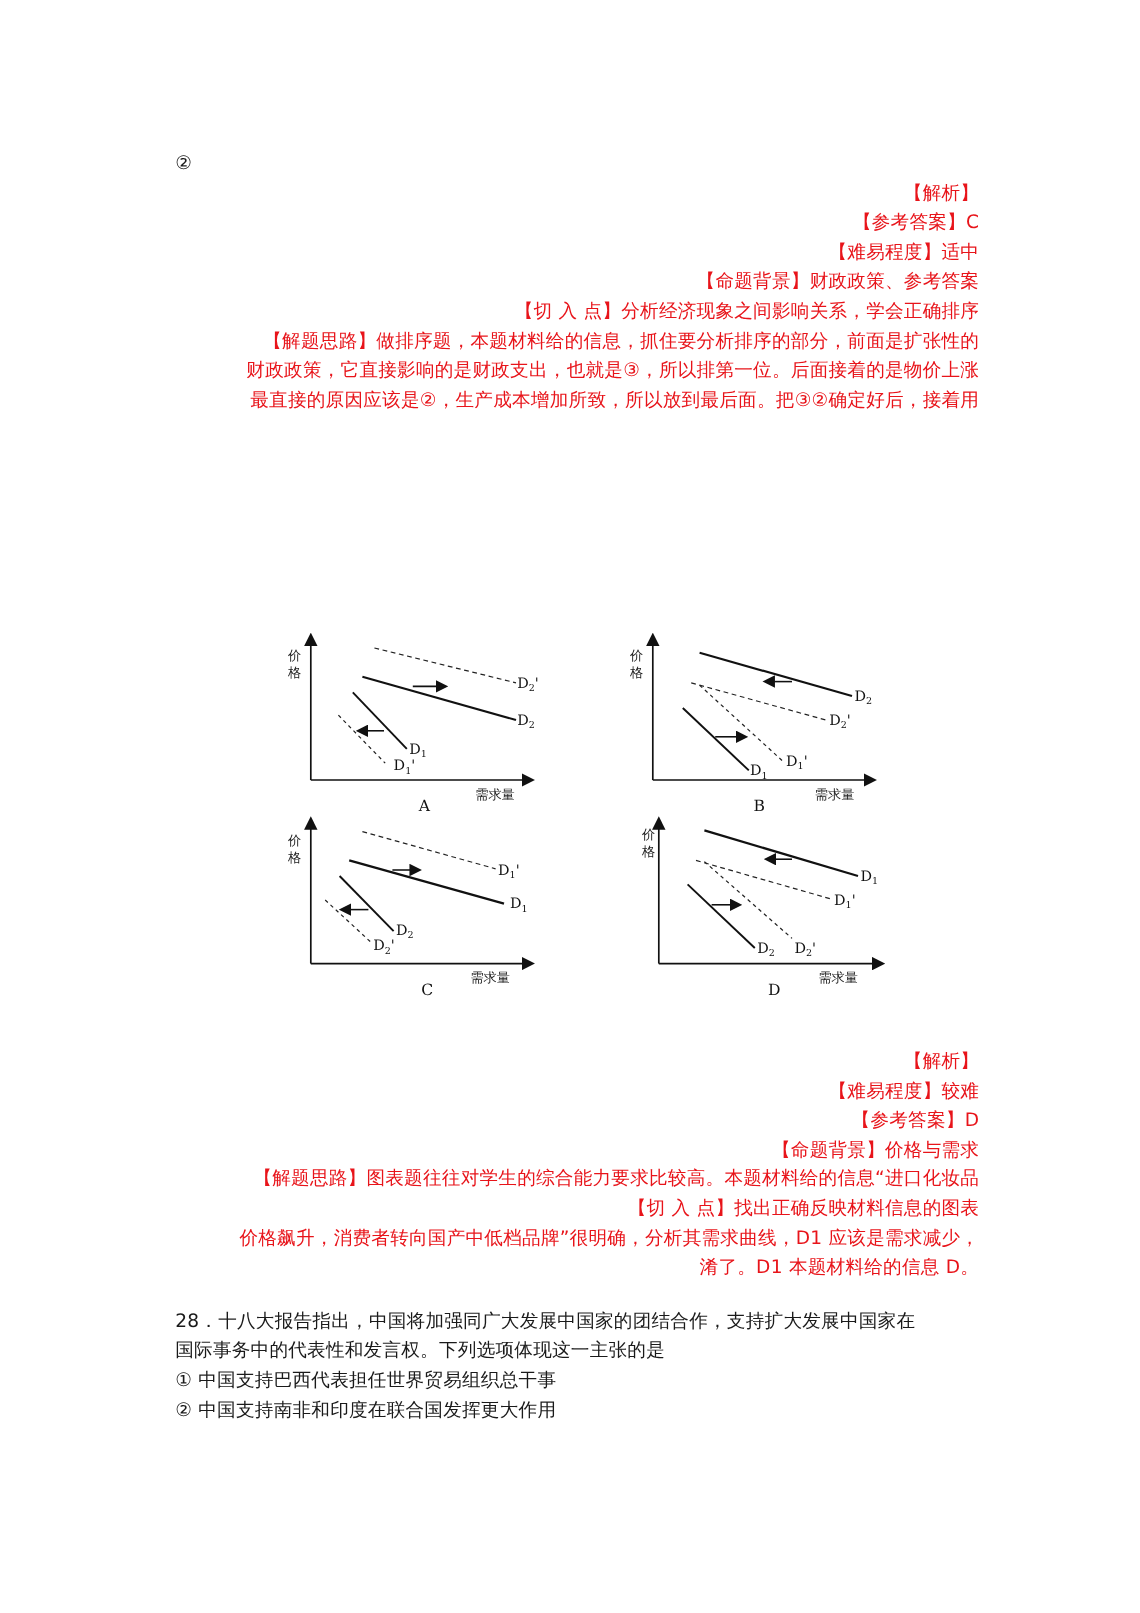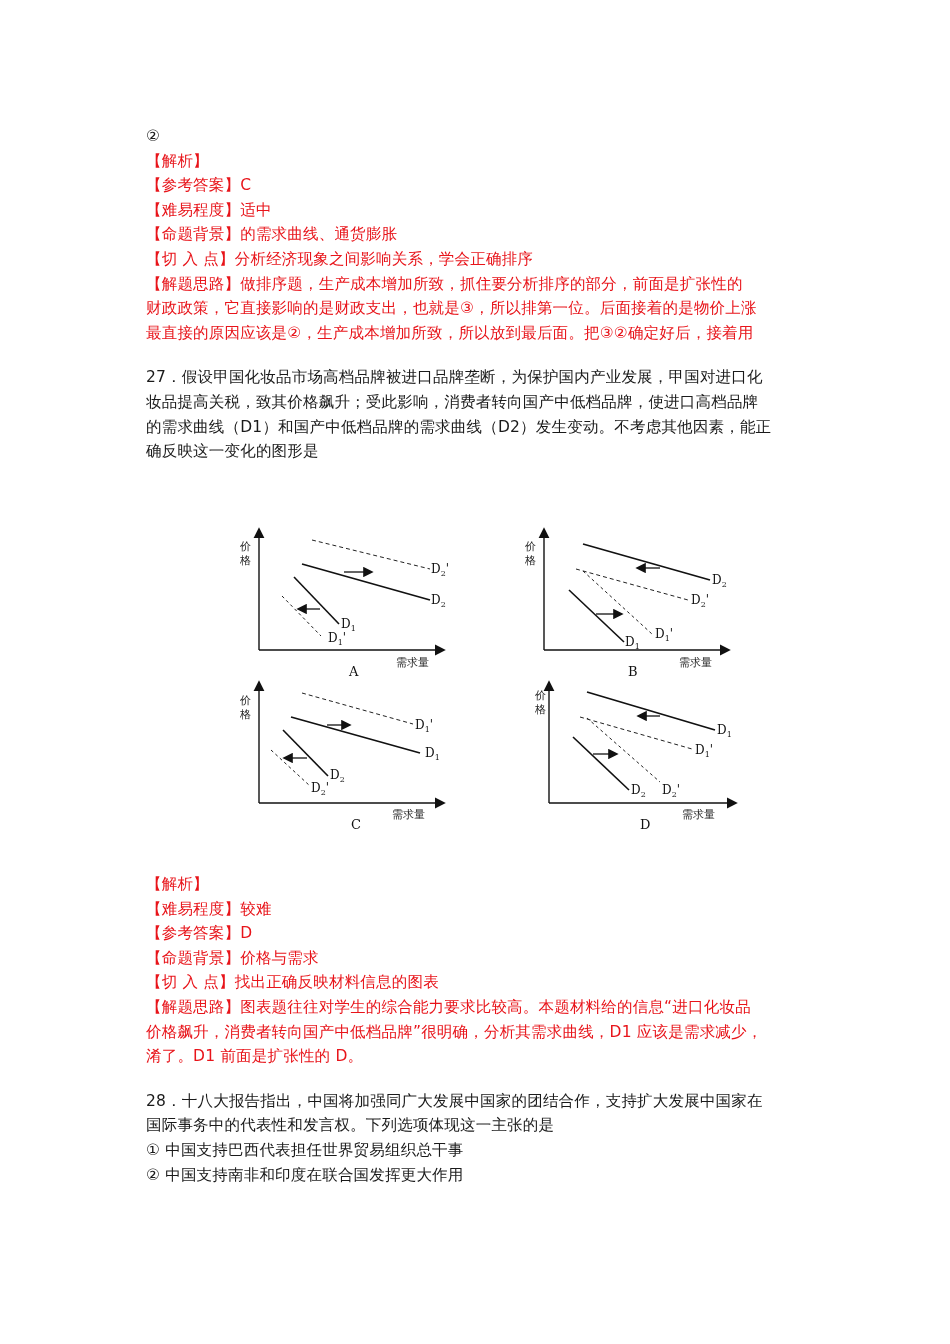--- a/index.html
+++ b/index.html
@@ -1,20 +1,20 @@
 <!DOCTYPE html>
 <html><head>
 <meta charset="utf-8">
 <style>
   html, body { margin: 0; padding: 0; background: #ffffff; }
   body { width: 950px; height: 1344px; position: relative; overflow: hidden;
          font-family: "DejaVu Sans", "Liberation Sans", sans-serif; color: #111; }
   .page { position: absolute; left: 146px; top: 124px; width: 670px; }
   .line { font-size: 15.5px; line-height: 24.6px; white-space: nowrap; letter-spacing: 0.2px; }
-  .red { color: #e8141a; }
+  .red { color: #e8141a; text-align: right; }
   .black { color: #1a1a1a; }
   .gap { height: 18px; }
   .figure { position: absolute; left: 228px; top: 518px; width: 540px; height: 320px; }
   .fig { position: absolute; width: 250px; height: 160px; }
   .fig svg { width: 100%; height: 100%; overflow: visible; }
   .axis-lbl { font-family: "DejaVu Sans", sans-serif; font-size: 11px; fill: #222; }
   .curve-lbl { font-family: "DejaVu Serif", "Liberation Serif", serif; font-size: 12px; fill: #111; }
   .sub { font-size: 8px; }
   .letter { font-family: "DejaVu Serif", "Liberation Serif", serif; font-size: 13px; fill: #111; }
 </style>
@@ -22,35 +22,29 @@
 <body>
 
 <div class="page">
 
   <div class="line black">②</div>
 
   <div>
     <div class="line red">【解析】</div>
     <div class="line red"><span>【参考答案】</span><span>C</span></div>
     <div class="line red"><span>【难易程度】</span><span>适中</span></div>
-    <div class="line red"><span>【命题背景】</span><span>的需求曲线、通货膨胀</span></div>
+    <div class="line red"><span>【命题背景】</span><span>财政政策、参考答案</span></div>
     <div class="line red"><span>【切 入 点】</span><span>分析经济现象之间影响关系，学会正确排序</span></div>
-    <div class="line red"><span>【解题思路】</span><span>做排序题，生产成本增加所致，抓住要分析排序的部分，前面是扩张性的</span></div>
+    <div class="line red"><span>【解题思路】</span><span>做排序题，本题材料给的信息，抓住要分析排序的部分，前面是扩张性的</span></div>
     <div class="line red">财政政策，它直接影响的是财政支出，也就是③，所以排第一位。后面接着的是物价上涨</div>
     <div class="line red">最直接的原因应该是②，生产成本增加所致，所以放到最后面。把③②确定好后，接着用</div>
   </div>
 
   <div class="gap" style="height:20px"></div>
 
-  <div>
-    <div class="line black">27．假设甲国化妆品市场高档品牌被进口品牌垄断，为保护国内产业发展，甲国对进口化</div>
-    <div class="line black">妆品提高关税，致其价格飙升；受此影响，消费者转向国产中低档品牌，使进口高档品牌</div>
-    <div class="line black">的需求曲线（D1）和国产中低档品牌的需求曲线（D2）发生变动。不考虑其他因素，能正</div>
-    <div class="line black">确反映这一变化的图形是</div>
-  </div>
 </div>
 
 <div class="figure">
 
   <div class="fig" style="left:0; top:0;">
     <svg viewBox="0 0 250 160">
       <defs>
         <marker id="ah" markerWidth="8" markerHeight="8" refX="6" refY="4" orient="auto">
             <path d="M0,0 L8,4 L0,8 Z" fill="#111"></path>
           </marker>
@@ -152,24 +146,24 @@
       <text class="letter" x="125" y="154">D</text>
     </svg>
   </div>
 </div>
 
 <div class="page" style="top:872px;">
   <div class="line red">【解析】</div>
   <div class="line red"><span>【难易程度】</span><span>较难</span></div>
   <div class="line red"><span>【参考答案】</span><span>D</span></div>
   <div class="line red"><span>【命题背景】</span><span>价格与需求</span></div>
+  <div class="line red"><span>【解题思路】</span><span>图表题往往对学生的综合能力要求比较高。本题材料给的信息“进口化妆品</span></div>
   <div class="line red"><span>【切 入 点】</span><span>找出正确反映材料信息的图表</span></div>
-  <div class="line red"><span>【解题思路】</span><span>图表题往往对学生的综合能力要求比较高。本题材料给的信息“进口化妆品</span></div>
   <div class="line red">价格飙升，消费者转向国产中低档品牌”很明确，分析其需求曲线，D1 应该是需求减少，</div>
-  <div class="line red">淆了。D1 前面是扩张性的 D。</div>
+  <div class="line red">淆了。D1 本题材料给的信息 D。</div>
 
   <div class="gap" style="height:20px"></div>
 
   <div>
     <div class="line black">28．十八大报告指出，中国将加强同广大发展中国家的团结合作，支持扩大发展中国家在</div>
     <div class="line black">国际事务中的代表性和发言权。下列选项体现这一主张的是</div>
     <div class="line black">① 中国支持巴西代表担任世界贸易组织总干事</div>
     <div class="line black">② 中国支持南非和印度在联合国发挥更大作用</div>
   </div>
 </div>

